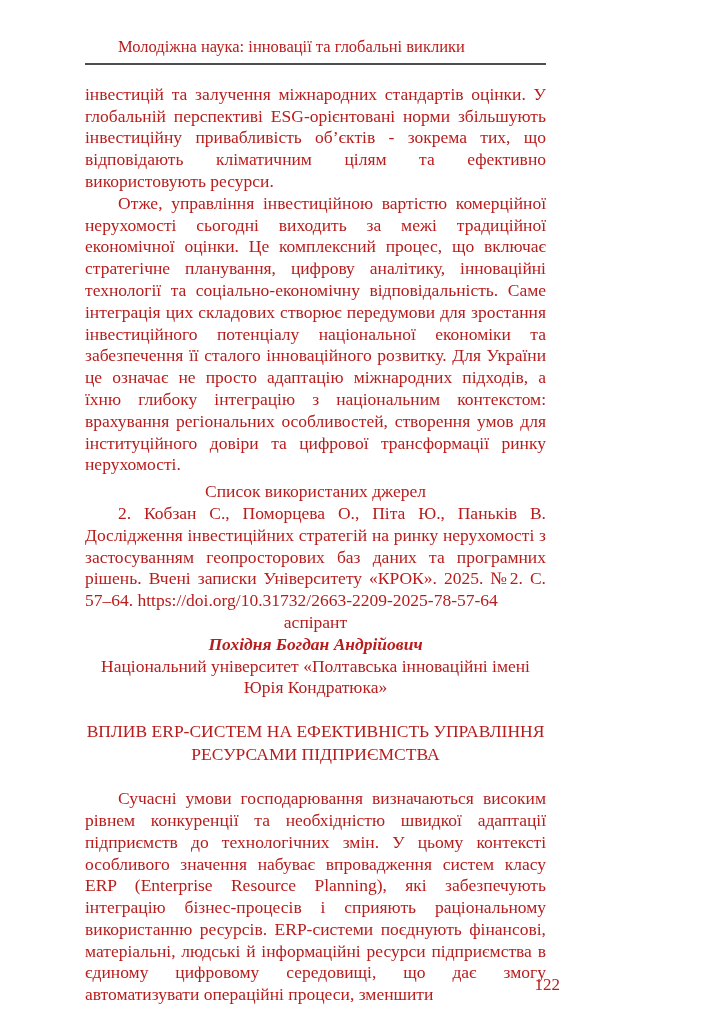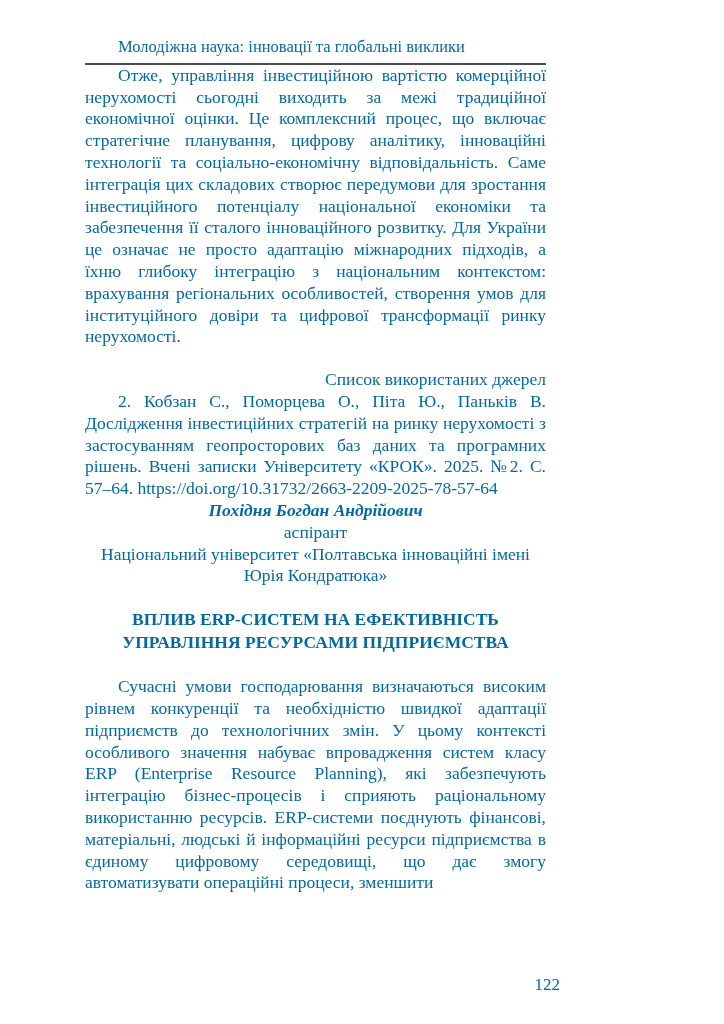--- a/index.html
+++ b/index.html
@@ -5,21 +5,21 @@
   html, body {
     margin: 0;
     padding: 0;
     background: #ffffff;
   }
   .page {
     position: relative;
     width: 630px;
     height: 1024px;
     background: #ffffff;
-    color: #0369a1;
+    color: #b91c1c;
     font-family: "Liberation Serif", serif;
     font-size: 17.5px;
     line-height: 21.8px;
     box-sizing: border-box;
     padding: 36px 84px 0 85px;
     overflow: hidden;
   }
   .running-header {
     padding-left: 33px;
     font-size: 16.5px;
@@ -31,32 +31,32 @@
     margin: 5px 0 0 0;
   }
   main p, main h1 {
     margin: 0;
   }
   .just   { text-align: justify; }
   .indent { text-indent: 33px; }
   .center { text-align: center; }
   .cont   { margin-top: 19px; }
   .refs-heading {
-    margin-top: 21px;
-    text-align: right;
+    margin-top: 5px;
+    text-align: center;
   }
   .udc { margin-top: 23px; }
   .author {
     font-weight: bold;
     font-style: italic;
   }
   .article-title {
     margin-top: 21px;
     font-size: 17.5px;
-    font-weight: bold;
+    font-weight: normal;
     line-height: 22.5px;
     text-align: center;
   }
   .body-next { margin-top: 23px; }
   .page-footer {
     position: absolute;
     bottom: 28px;
     right: 70px;
     font-size: 17px;
   }
@@ -66,32 +66,33 @@
 
 <div class="page">
 
   <div class="running-header">
     <span>Молодіжна наука: інновації та глобальні виклики</span>
   </div>
   <hr class="header-rule">
 
   <main>
 
+    <p class="just cont">інвестицій та залучення міжнародних стандартів оцінки. У глобальній перспективі ESG-орієнтовані норми збільшують інвестиційну привабливість об’єктів - зокрема тих, що відповідають кліматичним цілям та ефективно використовують ресурси.</p>
 
     <p class="just indent">Отже, управління інвестиційною вартістю комерційної нерухомості сьогодні виходить за межі традиційної економічної оцінки. Це комплексний процес, що включає стратегічне планування, цифрову аналітику, інноваційні технології та соціально-економічну відповідальність. Саме інтеграція цих складових створює передумови для зростання інвестиційного потенціалу національної економіки та забезпечення її сталого інноваційного розвитку. Для України це означає не просто адаптацію міжнародних підходів, а їхню глибоку інтеграцію з національним контекстом: врахування регіональних особливостей, створення умов для інституційного довіри та цифрової трансформації ринку нерухомості.</p>
 
     <p class="refs-heading">Список використаних джерел</p>
 
 
     <p class="just indent">2. Кобзан С., Поморцева О., Піта Ю., Паньків В. Дослідження інвестиційних стратегій на ринку нерухомості з застосуванням геопросторових баз даних та програмних рішень. Вчені записки Університету «КРОК». 2025. №2. С. 57–64. https://doi.org/10.31732/2663-2209-2025-78-57-64</p>
 
 
+    <p class="center">аспірант</p>
+
     <p class="center author">Похідня Богдан Андрійович</p>
-
-    <p class="center">аспірант</p>
 
     <p class="center">Національний університет «Полтавська інноваційні імені Юрія Кондратюка»</p>
 
     <h1 class="article-title">ВПЛИВ ERP-СИСТЕМ НА ЕФЕКТИВНІСТЬ УПРАВЛІННЯ РЕСУРСАМИ ПІДПРИЄМСТВА</h1>
 
     <p class="just indent body-next">Сучасні умови господарювання визначаються високим рівнем конкуренції та необхідністю швидкої адаптації підприємств до технологічних змін. У цьому контексті особливого значення набуває впровадження систем класу ERP (Enterprise Resource Planning), які забезпечують інтеграцію бізнес-процесів і сприяють раціональному використанню ресурсів. ERP-системи поєднують фінансові, матеріальні, людські й інформаційні ресурси підприємства в єдиному цифровому середовищі, що дає змогу автоматизувати операційні процеси, зменшити</p>
 
   </main>
 
   <div class="page-footer">

